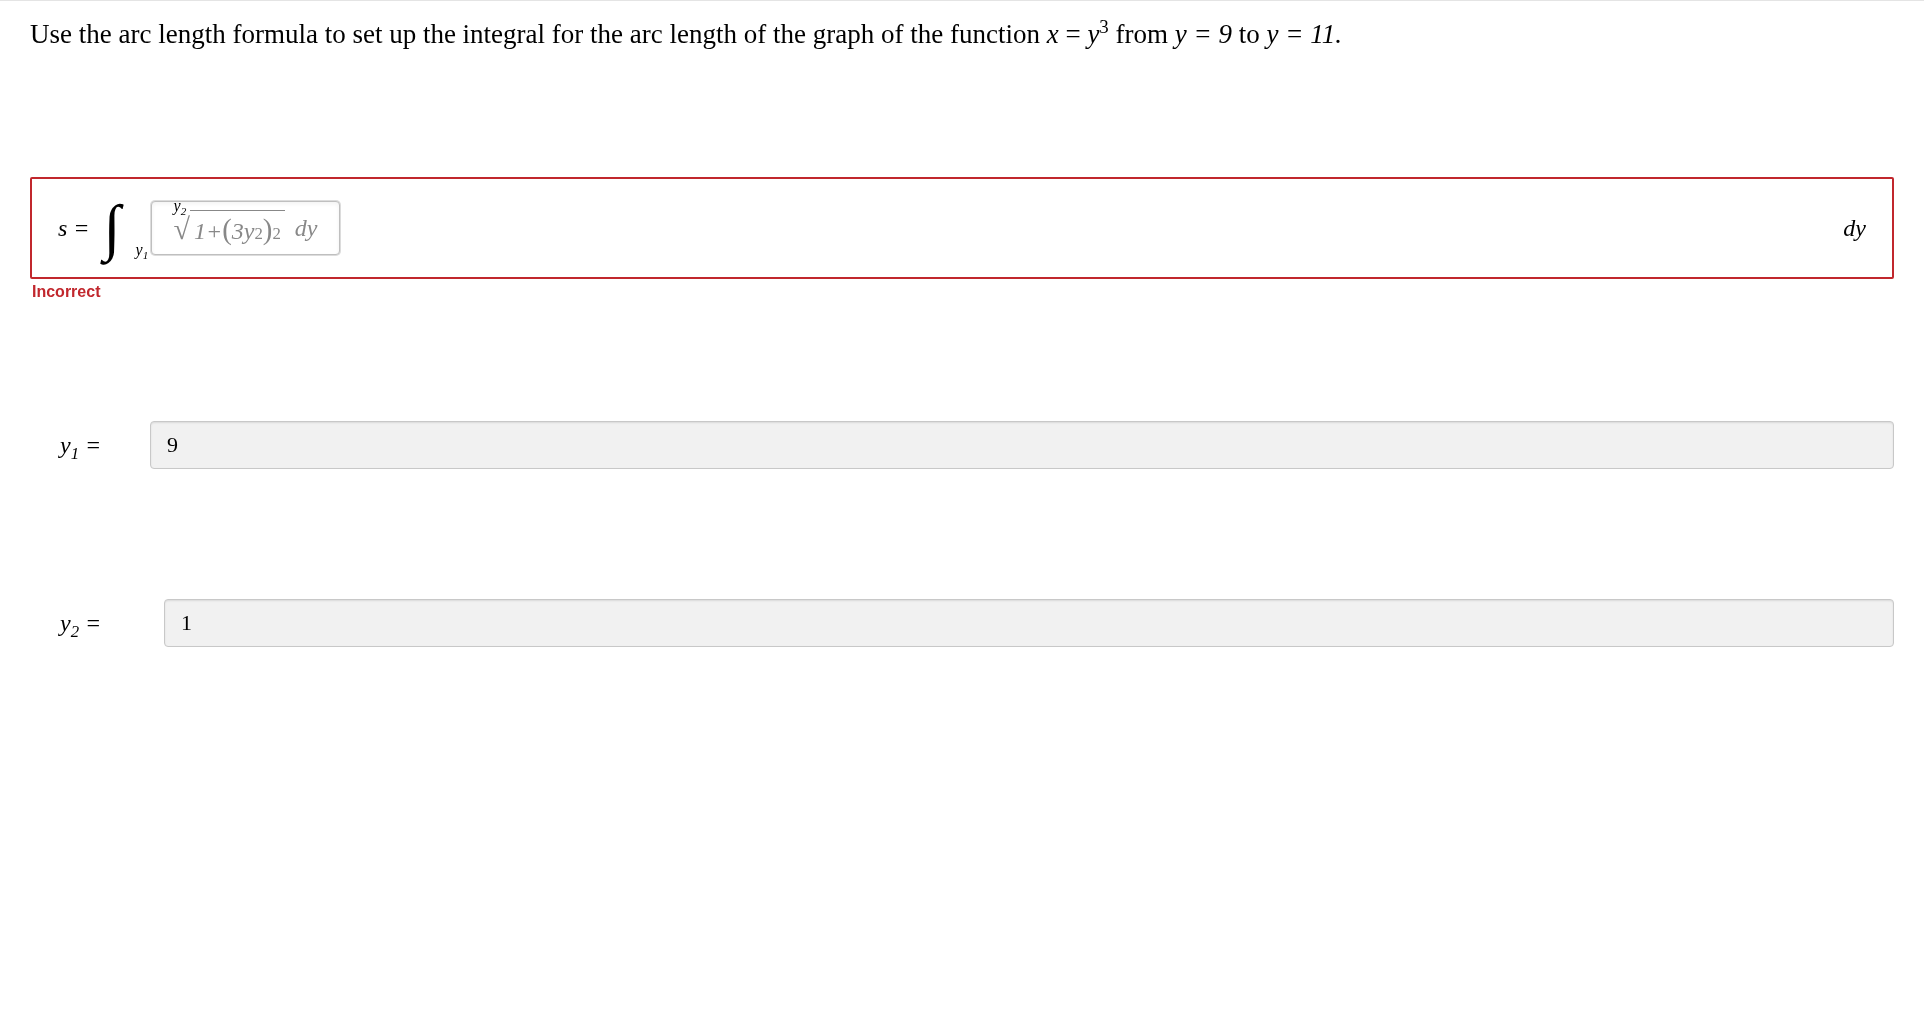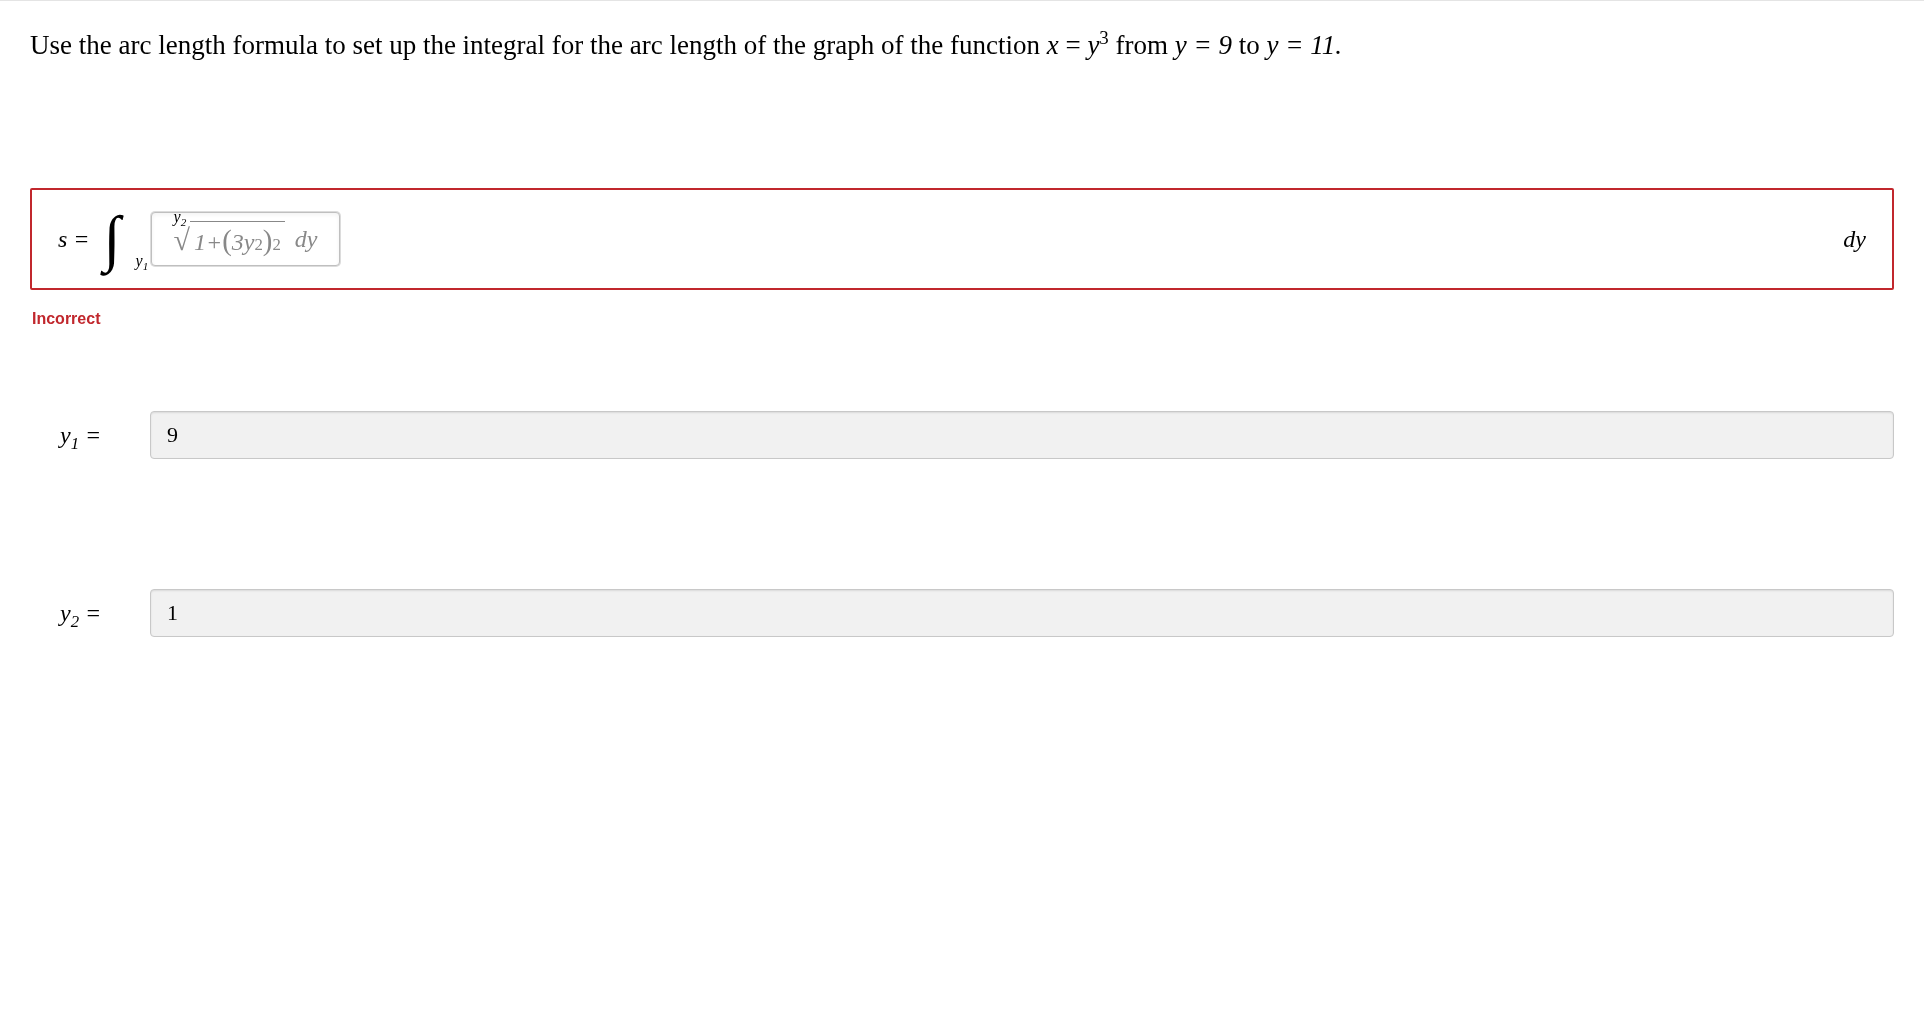--- a/index.html
+++ b/index.html
@@ -4,21 +4,21 @@
 <style>
   html, body {
     margin: 0;
     padding: 0;
     background: #ffffff;
     font-family: "Times New Roman", Times, serif;
     color: #000;
   }
   .page {
     width: 1924px;
-    padding: 20px 30px 60px 30px;
+    padding: 9px 30px 60px 30px;
     box-sizing: border-box;
     border-top: 1px solid #e4e4e4;
   }
   .problem-text {
     font-size: 27px;
     line-height: 1.8;
     margin-bottom: 70px;
   }
   .sup {
     font-size: 0.7em;
@@ -102,30 +102,30 @@
   .dy-trailing {
     margin-left: auto;
     font-size: 24px;
     font-style: italic;
   }
   .status {
     color: #c1272d;
     font-family: Arial, Helvetica, sans-serif;
     font-weight: bold;
     font-size: 16px;
-    margin-top: 20px;
+    margin-top: 4px;
     margin-left: 2px;
   }
   .limit-row {
     display: flex;
     align-items: center;
-    margin-top: 83px;
+    margin-top: 120px;
     margin-left: 30px;
   }
-  .limit-row + .limit-row { margin-top: 130px; }
+  .limit-row + .limit-row { margin-top: 130px; gap: 14px; }
   .limit-label {
     font-size: 24px;
     font-style: italic;
     width: 90px;
   }
   .limit-label .subnum2 { font-size: 0.7em; vertical-align: sub; line-height:0;}
   .limit-input {
     flex: 1;
     border: 1px solid #c8c8c8;
     background: #f1f1f1;

